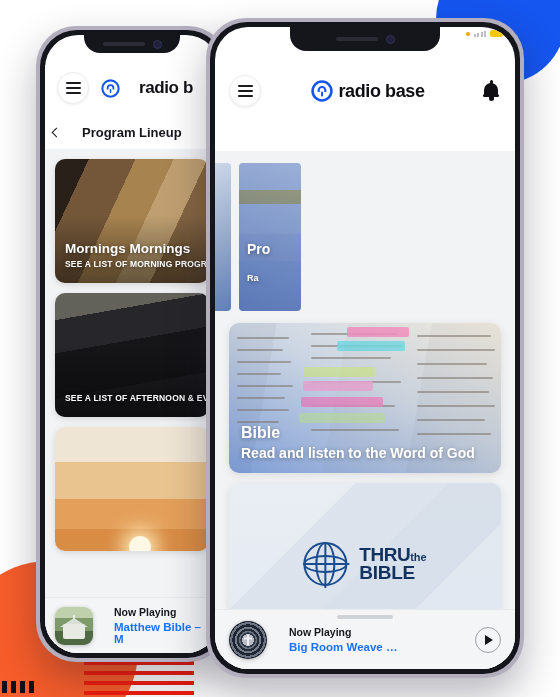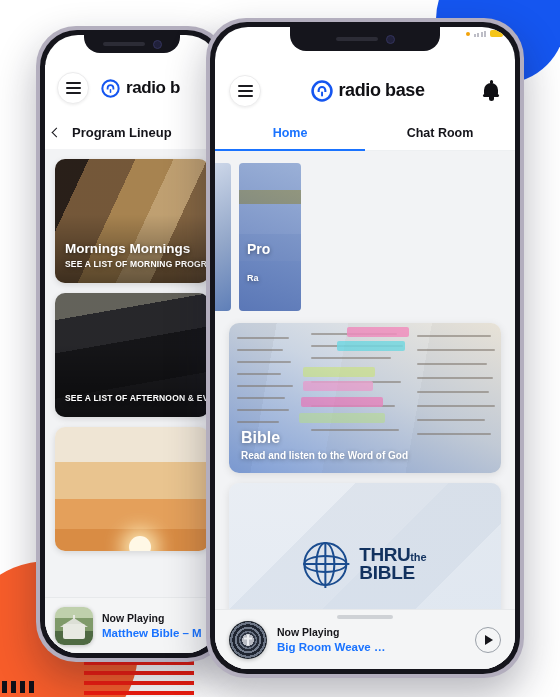--- a/index.html
+++ b/index.html
@@ -88,21 +88,21 @@
     position:absolute; top:40px; left:0; right:0; height:48px;
     display:flex; align-items:center; padding:0 14px; background:#fff; z-index:5;
   }
   .burger {
     width:32px; height:32px; border-radius:50%;
     border:1px solid #ececed; background:#fff;
     display:flex; flex-direction:column; align-items:center; justify-content:center; gap:3.5px;
     box-shadow:0 1px 3px rgba(0,0,0,.07);
   }
   .burger i { width:15px; height:1.7px; background:#1b1b20; border-radius:2px; display:block; }
-  .brand { flex:1; display:flex; justify-content:center; gap:5px; margin-left:-6px;}
+  .brand { flex:1; display:flex; align-items:center; justify-content:center; gap:5px; margin-left:-6px;}
   .brand-text { font-size:18px; font-weight:700; letter-spacing:-.4px; color:#101014; }
   .bell { width:20px; height:22px; position:relative; }
   .bell .b-body{
     position:absolute; left:3px; top:3px; width:14px; height:13px;
     background:#101014; border-radius:7px 7px 3px 3px;
   }
   .bell .b-base{ position:absolute; left:2px; top:14px; width:16px; height:2.5px; background:#101014; border-radius:2px;}
   .bell .b-clap{ position:absolute; left:7.5px; top:16.5px; width:5px; height:4px; background:#101014; border-radius:0 0 4px 4px;}
   .bell .b-top { position:absolute; left:8.5px; top:0px; width:3px; height:4px; background:#101014; border-radius:2px;}
 
@@ -170,21 +170,21 @@
   .img-bible { position:absolute; inset:0;
     background:
       linear-gradient(25deg, rgba(30,90,200,.55), rgba(60,120,215,.22) 55%, rgba(250,250,250,.05)),
       linear-gradient(100deg,#e9e4da 0 16%, #f3efe6 16% 40%, #efe9dd 40% 68%, #e7e1d5 68% 100%);
   }
   .bible-lines { position:absolute; inset:0; opacity:.55; }
   .bible-lines i { position:absolute; height:2px; background:#7d736a; display:block; border-radius:2px;}
   .hl { position:absolute; height:10px; border-radius:2px; opacity:.85; display:block;}
   .card-cap { position:absolute; left:12px; bottom:12px; color:#fff; }
   .card-cap .h { font-size:16px; font-weight:700; text-shadow:0 1px 4px rgba(0,0,0,.35); }
-  .card-cap .s { font-size:10px; font-weight:700; margin-top:3px; text-shadow:0 1px 4px rgba(0,0,0,.35); }
+  .card-cap .s { font-size:14px; font-weight:700; margin-top:3px; text-shadow:0 1px 4px rgba(0,0,0,.35); }
 
   .img-thru { position:absolute; inset:0;
     background:
       linear-gradient(180deg, rgba(235,240,248,.34), rgba(225,234,246,.48)),
       linear-gradient(135deg,#e8ecf1 0 30%, #d6dde6 30% 52%, #ced7e2 52% 74%, #dfe5ec 74% 100%);
   }
   .thru-logo { position:absolute; left:50%; top:54%; transform:translate(-50%,-50%); display:flex; align-items:center; gap:12px;}
   .globe { width:44px; height:44px; border-radius:50%; border:2.4px solid #1a4c8f; position:relative;}
   .globe::before{content:"";position:absolute;left:19px;top:-2px;width:2.4px;height:46px;background:#1a4c8f;}
   .globe::after{content:"";position:absolute;left:-2px;top:19px;width:46px;height:2.4px;background:#1a4c8f;}
@@ -205,37 +205,37 @@
   .vinyl {
     width:38px; height:38px; border-radius:50%; flex:none; position:relative;
     background:
       radial-gradient(circle at 50% 50%, #b9bcc4 0 22%, #2f3644 22% 28%, #6a7383 28% 34%, #242a36 34% 42%,
                       #737c8c 42% 49%, #1e2430 49% 58%, #6b7484 58% 66%, #1a2029 66% 78%, #555d6c 78% 86%, #11151c 86% 100%);
     box-shadow:0 1px 4px rgba(0,0,0,.25);
   }
   .vinyl .cross { position:absolute; left:50%; top:50%; transform:translate(-50%,-50%); width:8px; height:11px;}
   .vinyl .cross::before{content:"";position:absolute;left:3px;top:0;width:2px;height:11px;background:#eceef2;}
   .vinyl .cross::after{content:"";position:absolute;left:0;top:3px;width:8px;height:2px;background:#eceef2;}
-  .ptext { flex:1; }
+  .ptext { flex:1;margin-left:12px; }
   .ptext .np { font-size:10.5px; font-weight:700; color:#16161b; }
   .ptext .tr { font-size:11.5px; font-weight:700; color:#1a73ff; margin-top:3px; }
   .playbtn {
     width:26px; height:26px; border-radius:50%; border:1.4px solid #9aa0a8;
     display:flex; align-items:center; justify-content:center; background:#f4f5f6; flex:none;
   }
   .playbtn .tri {
     width:0;height:0;border-left:8px solid #16161b;border-top:5px solid transparent;border-bottom:5px solid transparent;
     margin-left:2px;
   }
 
   
   .b-head { position:absolute; top:30px; left:0; right:0; height:46px; display:flex; align-items:center; padding:0 12px; background:#fff; z-index:5;}
-  .b-brand { flex:1; display:flex; align-items:center; gap:6px; margin-left:12px; overflow:hidden;}
+  .b-brand { flex:1; display:flex; align-items:center; gap:19px; margin-left:12px; overflow:hidden;}
   .b-brand .brand-text{ font-size:17px; white-space:nowrap; }
-  .b-sub { position:absolute; top:80px; left:0; right:0; height:34px; display:flex; align-items:center; gap:12px; padding:0 8px; background:#fff; z-index:5;}
+  .b-sub { position:absolute; top:80px; left:0; right:0; height:34px; display:flex; align-items:center; gap:22px; padding:0 8px; background:#fff; z-index:5;}
   .chev { width:7px; height:7px; border-left:1.8px solid #15151b; border-bottom:1.8px solid #15151b; transform:rotate(45deg); }
   .b-sub .t { font-size:13px; font-weight:700; color:#15151b; white-space:nowrap; }
   .b-body { position:absolute; top:114px; left:0; right:0; bottom:0; background:#f2f3f5; overflow:hidden; }
   .p-card { margin:10px 10px 0; height:124px; border-radius:10px; overflow:hidden; position:relative; box-shadow:0 2px 6px rgba(0,0,0,.12); }
   .img-morning { position:absolute; inset:0;
     background:
       linear-gradient(0deg, rgba(0,0,0,.5), rgba(0,0,0,.05) 55%),
       linear-gradient(115deg,#2b211a 0 16%, #7a5c3c 16% 38%, #b08a54 38% 56%, #c9a877 56% 72%, #8c6b45 72% 100%);
   }
   .img-afternoon { position:absolute; inset:0;
@@ -379,24 +379,20 @@
             <span class="brand-text">radio base</span>
           </div>
           <div class="bell">
             <span class="b-top"></span>
               <span class="b-body"></span>
             <span class="b-base"></span>
               <span class="b-clap"></span>
           </div>
         </div>
 
-        <div class="tabs">
-          <div class="tab active">Home</div>
-          <div class="tab">Chat Room</div>
-        </div>
 
         <div class="f-body">
 
           <div class="carousel">
             <div class="c-card c-side left">
               <div class="img-blue-left"></div>
             </div>
             <div class="c-card c-right">
               <div class="img-prog"></div>
               <div class="prog-txt">

